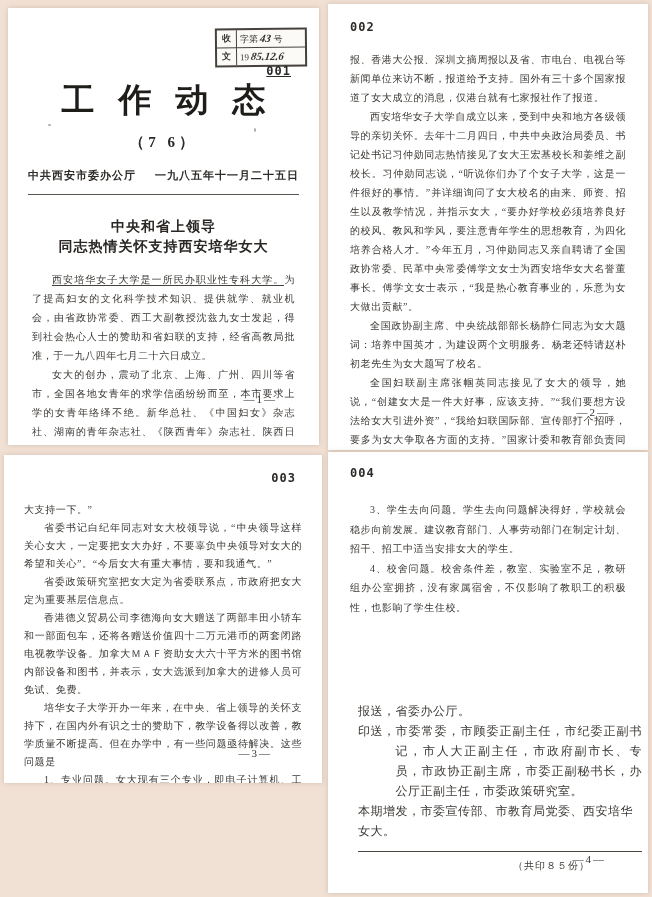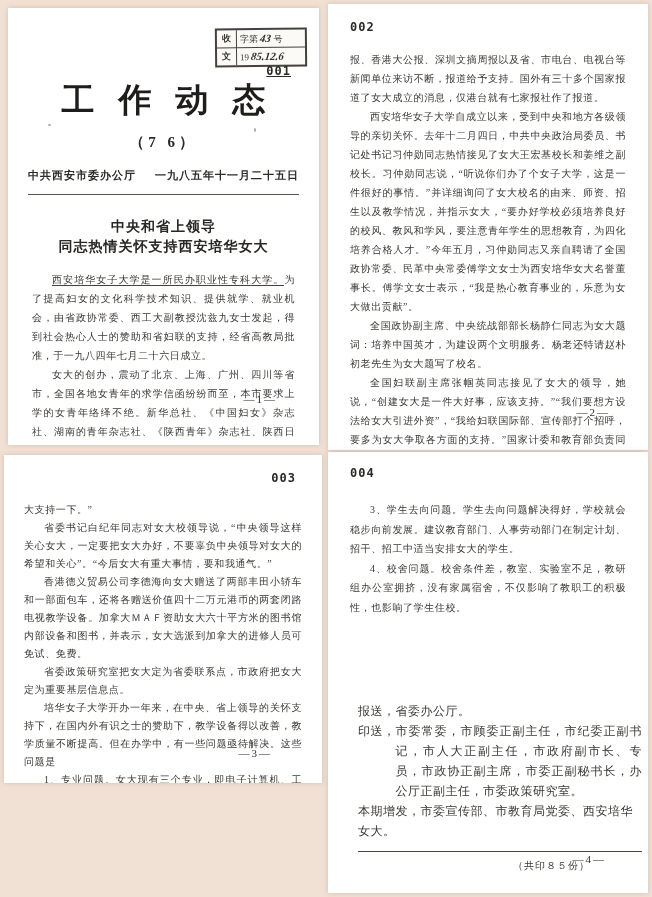--- a/index.html
+++ b/index.html
@@ -156,22 +156,22 @@
     <p>全国妇联副主席张帼英同志接见了女大的领导，她说，“创建女大是一件大好事，应该支持。”“我们要想方设法给女大引进外资”，“我给妇联国际部、宣传部打个招呼，要多为女大争取各方面的支持。”国家计委和教育部负责同志也表示要大力支持。国家民委教育司司长吕琳表示：“民委明年安排个民族班由女大代培，通过代培可以给女</p>
   </div>
   <div class="pg-footer">—2—</div>
 </div>
 
 <div class="page" id="page3">
   <div class="pageno">003</div>
   <div class="body-text">
     <p class="noind">大支持一下。”</p>
     <p>省委书记白纪年同志对女大校领导说，“中央领导这样关心女大，一定要把女大办好，不要辜负中央领导对女大的希望和关心”。“今后女大有重大事情，要和我通气。”</p>
+    <p>省委政策研究室把女大定为省委联系点，市政府把女大定为重要基层信息点。</p>
     <p>香港德义贸易公司李德海向女大赠送了两部丰田小轿车和一部面包车，还将各赠送价值四十二万元港币的两套闭路电视教学设备。加拿大ＭＡＦ资助女大六十平方米的图书馆内部设备和图书，并表示，女大选派到加拿大的进修人员可免试、免费。</p>
-    <p>省委政策研究室把女大定为省委联系点，市政府把女大定为重要基层信息点。</p>
     <p>培华女子大学开办一年来，在中央、省上领导的关怀支持下，在国内外有识之士的赞助下，教学设备得以改善，教学质量不断提高。但在办学中，有一些问题亟待解决。这些问题是</p>
     <p>1、专业问题。女大现有三个专业，即电子计算机、工业会计、中文秘书。这些专业能否长期稳定，涉及到教材、教师和学生毕业后的去向问题。建议上级教育行政部门能统筹安排，以利职业教育的不断发展。</p>
     <p>2、教师问题。女大专业教师极缺，对提高教学质量、进行教学研究、开展课外活动都有很大影响。建议上级在分配大专学生时，能够优先考虑。</p>
   </div>
   <div class="pg-footer">—3—</div>
 </div>
 
 <div class="page" id="page4">
   <div class="pageno">004</div>
   <div class="body-text">

